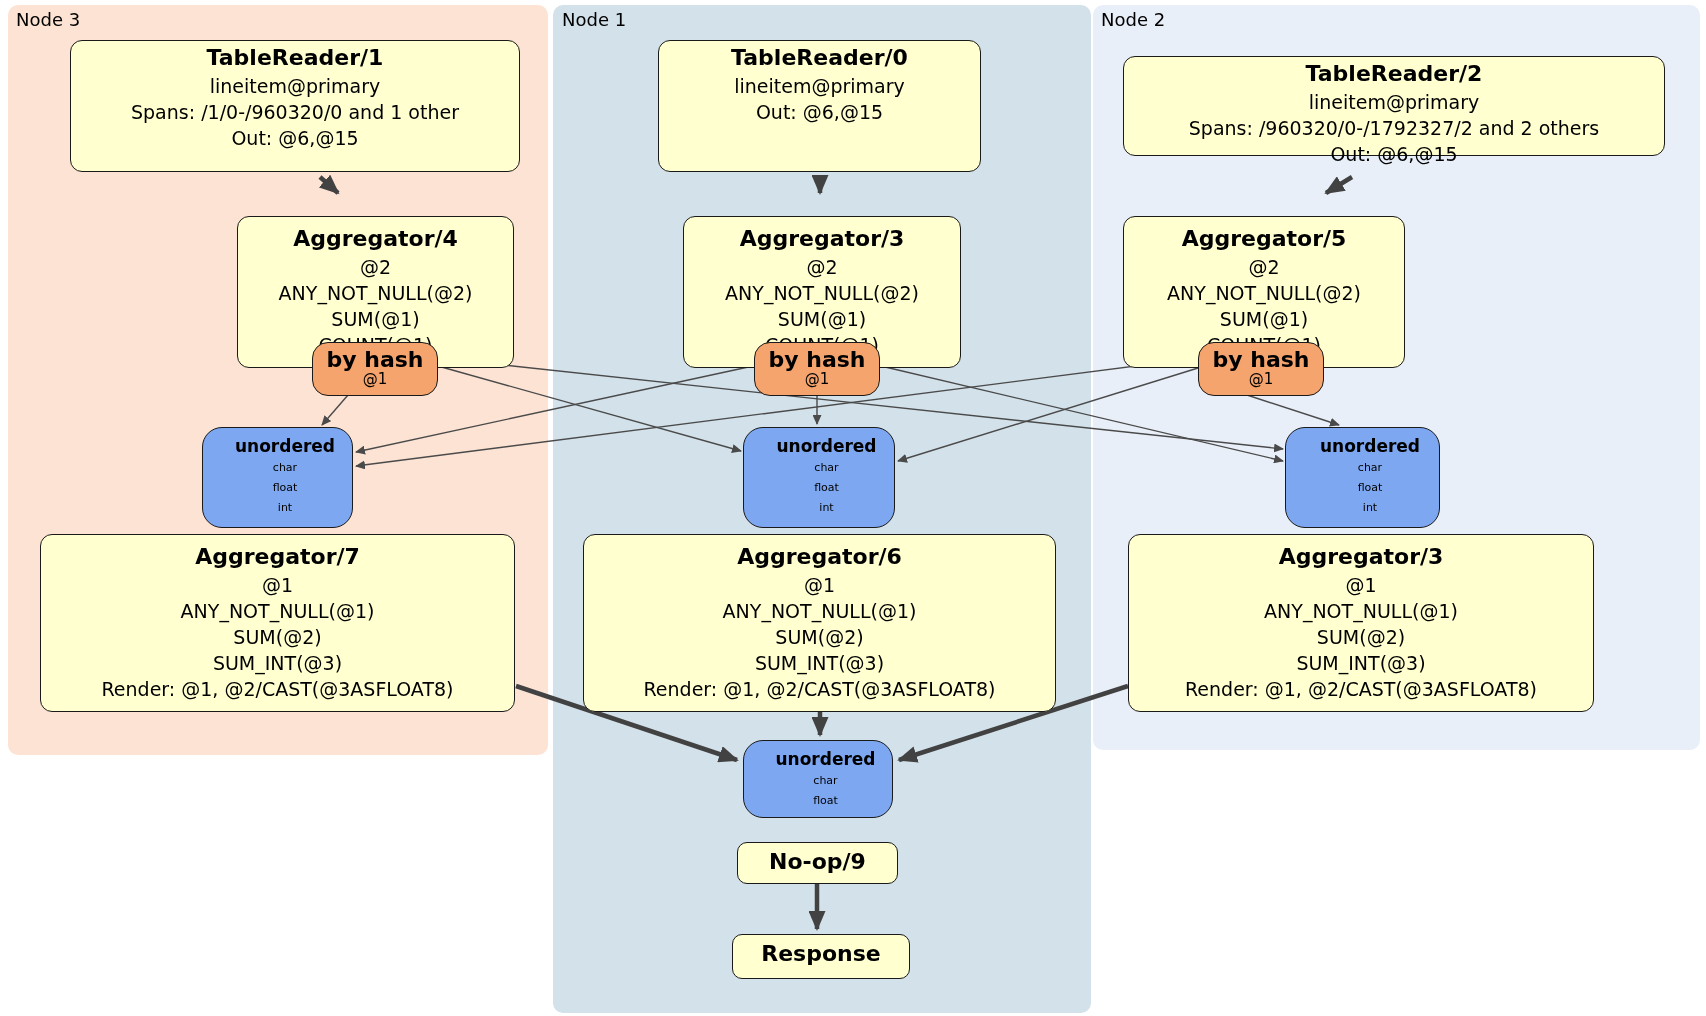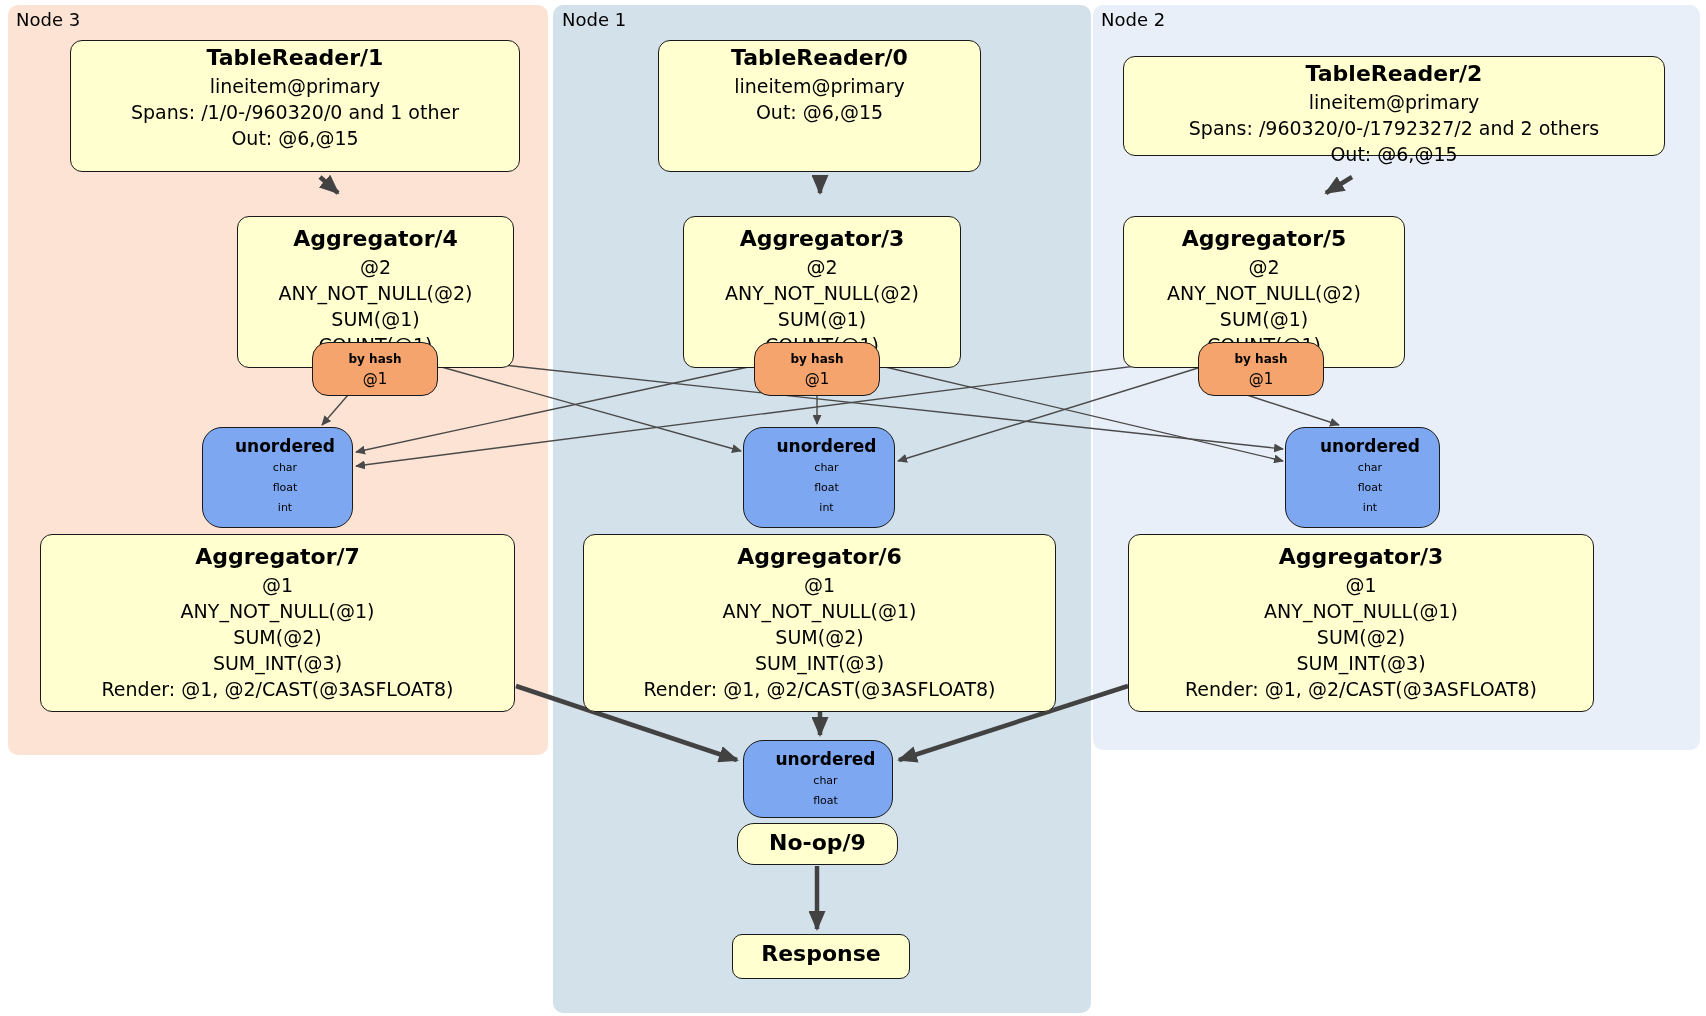--- a/index.html
+++ b/index.html
@@ -21,21 +21,21 @@
   .ah-thick{fill:var(--edge-thick,#424242);}
   .box{
     position:absolute;z-index:2;box-sizing:border-box;text-align:center;
     border:1.7px solid var(--box-border,#1a1a1a);
   }
   .proc{background:var(--processor-fill,#ffffd0);border-radius:12px;}
   .router{background:var(--router-fill,#f4a46c);border-radius:16px;z-index:3;}
   .sync{background:var(--sync-fill,#7da7f0);border-radius:20px;padding-left:15px;}
   .title{font-weight:bold;font-size:22px;line-height:30px;white-space:nowrap;}
   .line{font-size:19px;line-height:26px;white-space:nowrap;}
-  .r-title{font-weight:bold;font-size:12px;line-height:21px;}
+  .r-title{font-weight:bold;font-size:22px;line-height:21px;}
   .r-line{font-size:15px;line-height:18px;}
   .s-title{font-weight:bold;font-size:17px;line-height:23px;}
   .s-line{font-size:11px;line-height:20px;}
   .pad-tr{padding-top:2px;}
   .pad-agg2{padding-top:7px;margin-top:20px;}
   .pad-agg3{padding-top:7px;}
   .pad-router{padding-top:6px;}
   .pad-sync{padding-top:7px;}
   .pad-single{padding-top:4px;}
 </style>
@@ -153,21 +153,21 @@
     <div class="line">SUM_INT(@3)</div>
     <div class="line">Render: @1, @2/CAST(@3ASFLOAT8)</div>
   </div>
 
   <div class="box sync pad-sync" style="left:743px;top:740px;width:150px;height:78px">
     <div class="s-title">unordered</div>
     <div class="s-line">char</div>
     <div class="s-line">float</div>
   </div>
 
-  <div class="box proc pad-single" style="left:737px;top:823px;width:161px;height:42px;border-radius:17px">
+  <div class="box proc pad-single" style="left:737px;top:842px;width:161px;height:42px;border-radius:10px">
     <div class="title">No-op/9</div>
   </div>
 
   <div class="box proc pad-single" style="left:732px;top:934px;width:178px;height:45px;border-radius:10px">
     <div class="title">Response</div>
   </div>
 
   <div class="box proc pad-tr" style="left:1123px;top:56px;width:542px;height:100px">
     <div class="title">TableReader/2</div>
     <div class="line">lineitem@primary</div>

